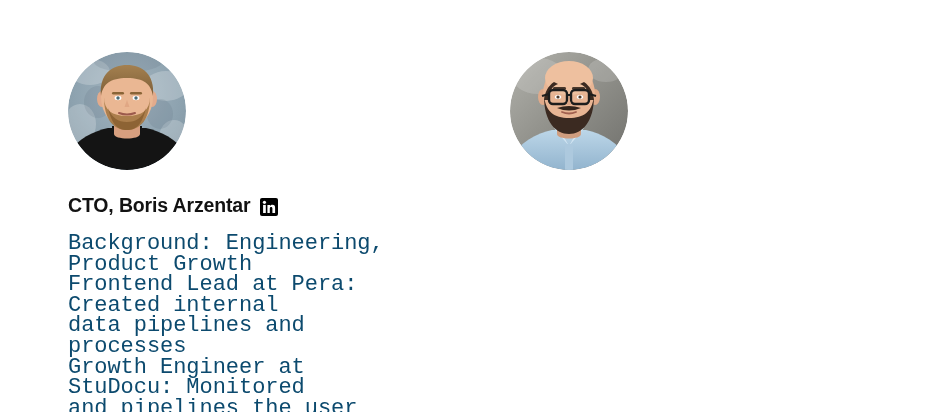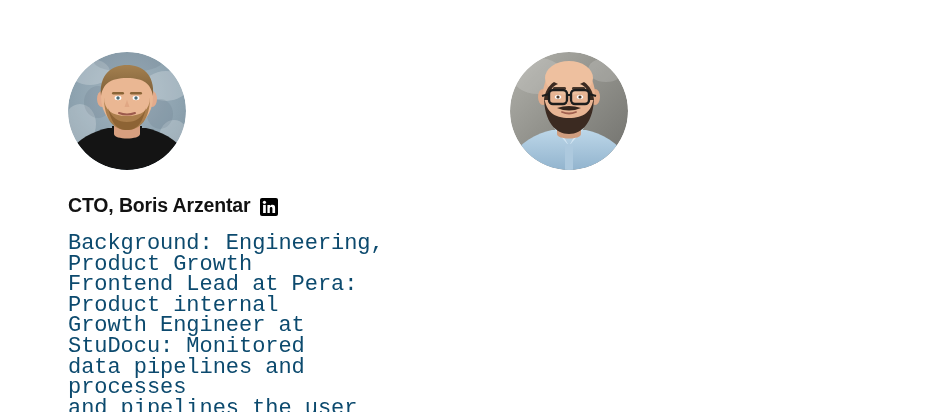--- a/index.html
+++ b/index.html
@@ -158,23 +158,23 @@
           <rect x="0" y="0" width="18" height="18" rx="2" fill="#000000"></rect>
           <rect x="3.1" y="6.9" width="2.7" height="8.1" fill="#ffffff"></rect>
           <circle cx="4.45" cy="4.3" r="1.6" fill="#ffffff"></circle>
           <path d="M7.4 6.9 h2.6 v1.1 c0.5 -0.9 1.5 -1.3 2.5 -1.3 c2 0 2.6 1.2 2.6 3.2 V15 h-2.7 v-4.4 c0 -1 -0.4 -1.6 -1.3 -1.6 c-0.9 0 -1.3 0.6 -1.3 1.6 V15 H7.4 Z" fill="#ffffff"></path>
         </svg>
       </span>
     </div>
 
     <div class="bio">
       <span class="bio-line">Background: Engineering, Product Growth</span>
-      <span class="bio-line">Frontend Lead at Pera: Product internal</span>
+      <span class="bio-line">Frontend Lead at Pera: Created internal</span>
+      <span class="bio-line">data pipelines and processes</span>
       <span class="bio-line">Growth Engineer at StuDocu: Monitored</span>
-      <span class="bio-line">data pipelines and processes</span>
       <span class="bio-line">and pipelines the user experience and</span>
     </div>
   </div>
 
   <div class="profile-card right">
 
     <div class="avatar">
       <svg viewBox="0 0 118 118" xmlns="http://www.w3.org/2000/svg">
         <defs>
           <clipPath id="clipR">

